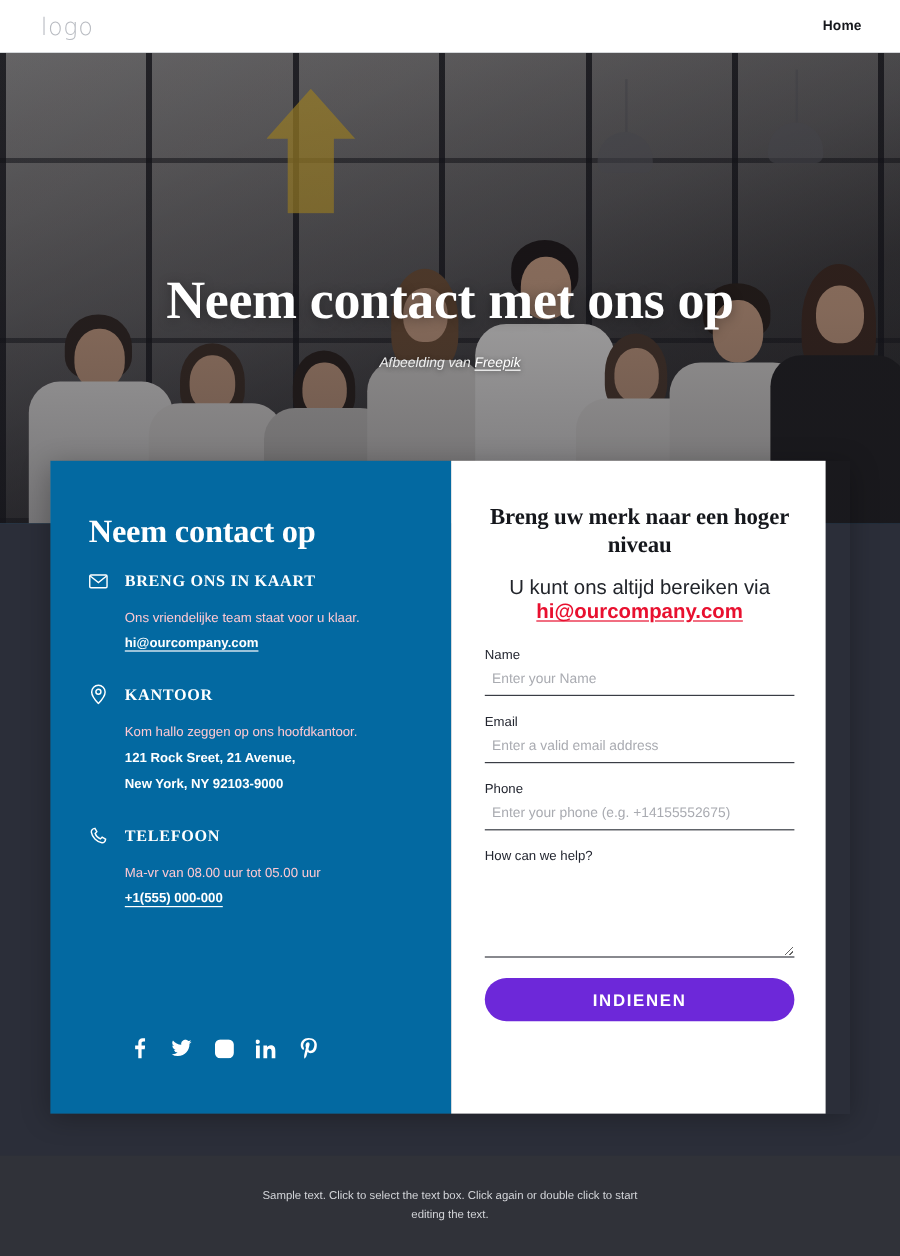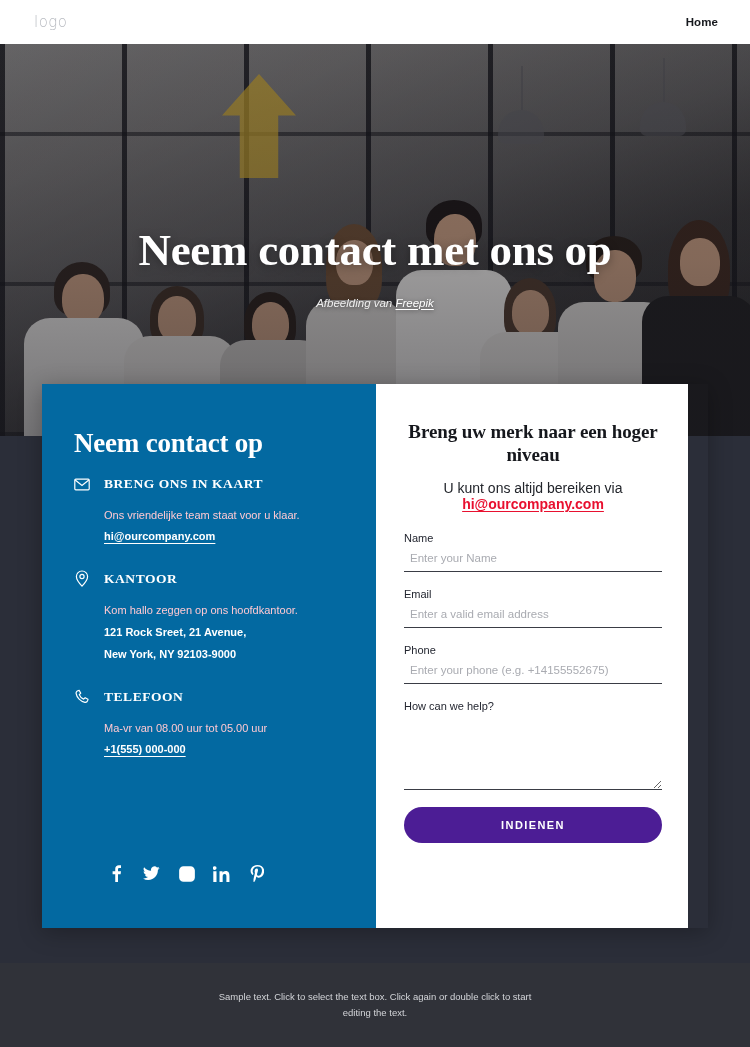--- a/index.html
+++ b/index.html
@@ -35,21 +35,21 @@
     background: #ffffff;
     display: flex;
     align-items: center;
     justify-content: space-between;
     padding: 0 32px 0 34px;
     z-index: 30;
   }
 
   .logo {
     font-family: "DejaVu Sans", sans-serif;
-    font-size: 15px;
+    font-size: 20px;
     font-weight: 300;
     letter-spacing: 0.5px;
     color: #b9bcc2;
     line-height: 1;
   }
 
   .nav {
     display: flex;
     align-items: center;
     gap: 26px;
@@ -297,21 +297,21 @@
     font-weight: 700;
     line-height: 1.22;
     text-align: center;
     color: #15171c;
     margin-bottom: 14px;
     letter-spacing: -0.1px;
   }
 
   .form-sub {
     text-align: center;
-    font-size: 14px;
+    font-size: 17px;
     color: #22252b;
     margin-bottom: 20px;
   }
   .form-sub a {
     color: #e8102f;
     font-weight: 700;
     text-decoration: underline;
     text-underline-offset: 2px;
     cursor: pointer;
   }
@@ -348,24 +348,24 @@
   }
 
   .field-message { margin-bottom: 17px; }
 
   .submit-btn {
     display: block;
     width: 100%;
     height: 36px;
     border: none;
     border-radius: 20px;
-    background: #4c1d95;
+    background: #6d28d9;
     color: #ffffff;
     font-family: "Liberation Sans", sans-serif;
-    font-size: 11px;
+    font-size: 14px;
     font-weight: 700;
     letter-spacing: 1.4px;
     cursor: pointer;
   }
 
   
   .footer {
     position: absolute;
     left: 0; bottom: 0;
     width: 750px;

